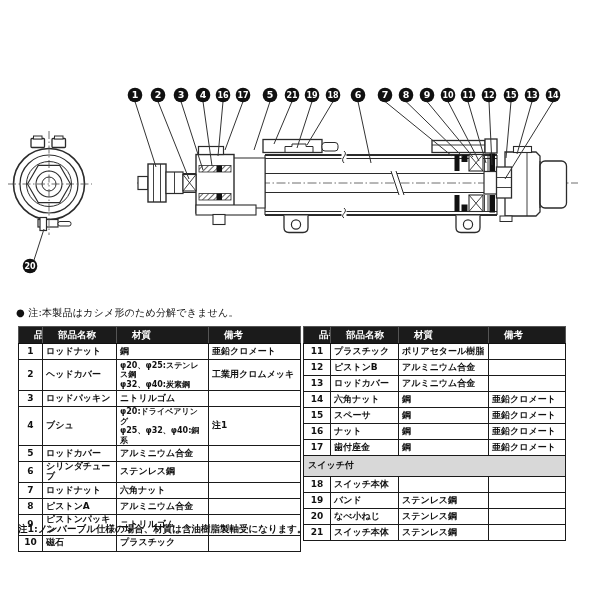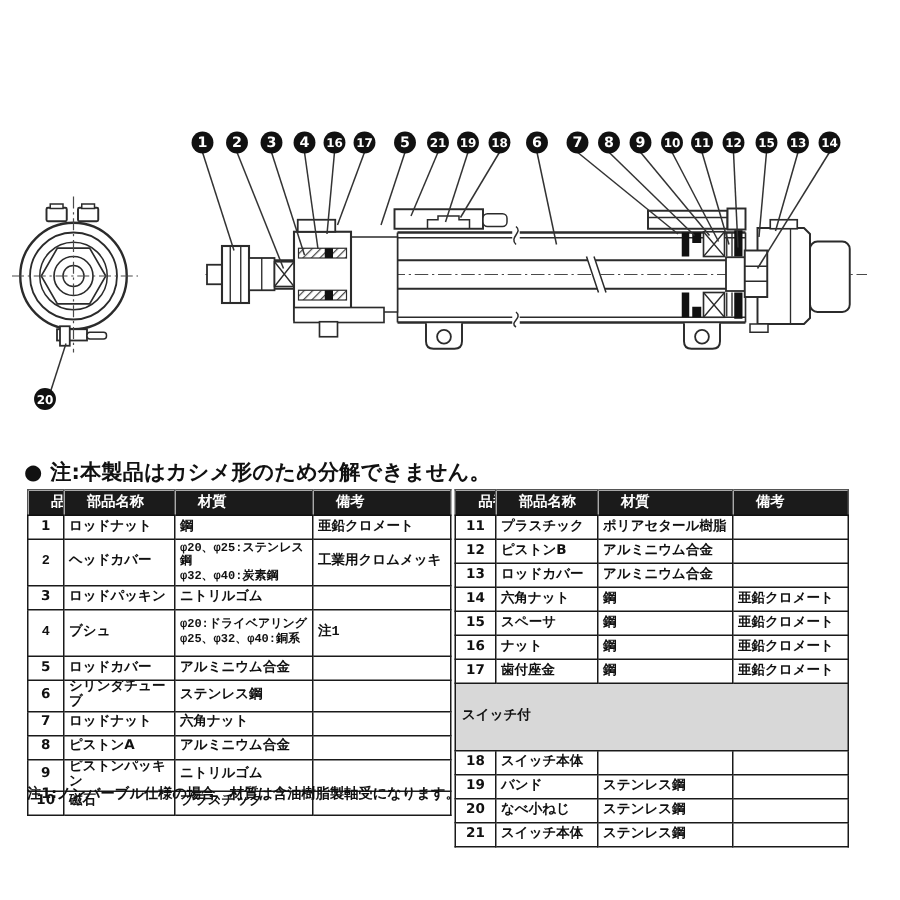--- a/index.html
+++ b/index.html
@@ -2,21 +2,21 @@
 <html><head>
 <meta charset="utf-8">
 <style>
   html,body{margin:0;padding:0;}
   body{
     width:600px;height:600px;position:relative;background:#ffffff;
     font-family:"DejaVu Sans",sans-serif;color:#111;overflow:hidden;
   }
   #diagram-svg{position:absolute;left:0;top:0;width:600px;height:300px;}
   .note-top{
-    position:absolute;left:16px;top:306px;font-size:14px;font-weight:bold;
+    position:absolute;left:16px;top:306px;font-size:10px;font-weight:normal;
     letter-spacing:0.2px;white-space:nowrap;
   }
   .note-bottom{
     position:absolute;left:18px;top:523px;font-size:9.5px;font-weight:bold;
     white-space:nowrap;
   }
   table.parts{
     position:absolute;border-collapse:collapse;table-layout:fixed;
     font-size:9px;font-weight:bold;line-height:1.1;
     border:1.5px solid #111;
@@ -25,25 +25,25 @@
   #right-table{left:303px;top:326px;width:262px;}
   table.parts th{
     background:#1b1b1b;color:#fff;text-align:left;font-size:9.5px;
     padding:1px 15px;border:1px solid #555;border-bottom:1.5px solid #111;
     height:14px;white-space:nowrap;overflow:hidden;margin-left:47px;
   }
   table.parts td{
     border:1px solid #1a1a1a;padding:0 3px;height:15px;vertical-align:middle;
     white-space:pre-line;overflow:hidden;
   }
-  table.parts tr.dbl td{height:30px;font-family:Liberation Mono, monospace;}
+  table.parts tr.dbl td{height:30px;}
   table.parts tr.dbl td.c2{font-size:8px;line-height:1.2;}
   table.parts td.c0{text-align:center;padding:0 1px;}
   table.parts tr.section td{
-    background:#d8d8d8;height:12px;font-size:9px;padding:16px 4px;
+    background:#d8d8d8;height:12px;font-size:9px;padding:4px 4px;
   }
 </style>
 </head>
 <body>
 
 <svg id="diagram-svg" viewBox="0 0 600 300">
   <defs>
     <pattern id="hatch" width="4" height="4" patternTransform="rotate(45)" patternUnits="userSpaceOnUse">
       <rect width="4" height="4" fill="#ffffff"></rect>
       <line x1="0" y1="0" x2="0" y2="4" stroke="#444" stroke-width="1.6"></line>

